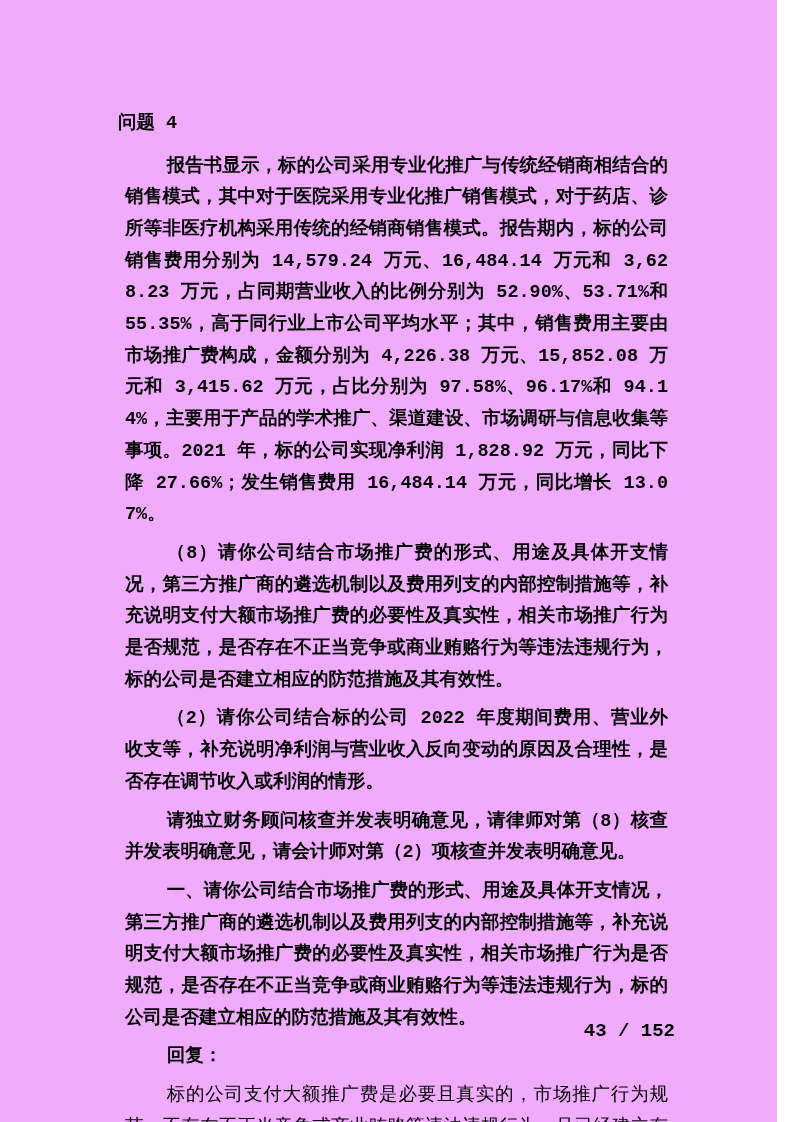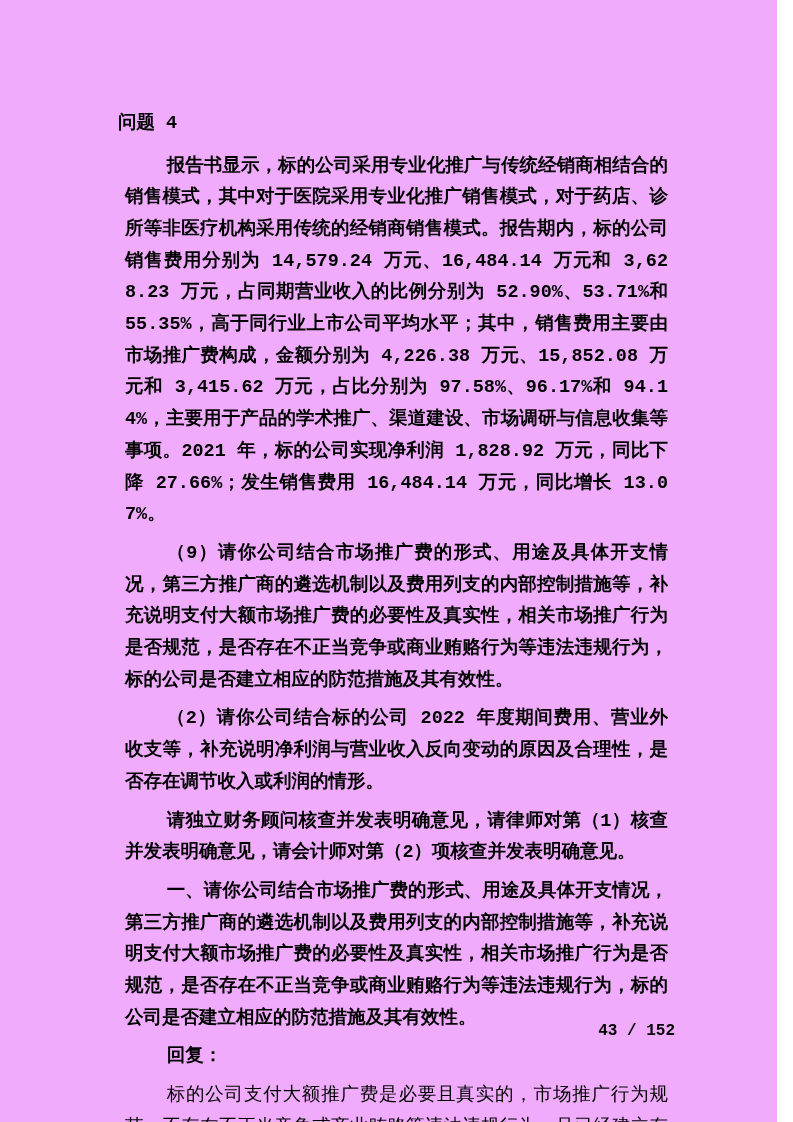--- a/index.html
+++ b/index.html
@@ -45,35 +45,35 @@
   }
   .para.normal {
     font-weight: 400;
   }
   .footer {
     position: absolute;
     left: 118px;
     top: 1021px;
     width: 557px;
     text-align: right;
-    font-size: 16px;
+    font-size: 19px;
     font-weight: 700;
     line-height: 20px;
   }
 </style>
 </head>
 <body>
 
 <div class="page">
   <div class="content">
     <h1 class="title">问题 4</h1>
     <p class="para bold">报告书显示，标的公司采用专业化推广与传统经销商相结合的销售模式，其中对于医院采用专业化推广销售模式，对于药店、诊所等非医疗机构采用传统的经销商销售模式。报告期内，标的公司销售费用分别为 14,579.24 万元、16,484.14 万元和 3,628.23 万元，占同期营业收入的比例分别为 52.90%、53.71%和 55.35%，高于同行业上市公司平均水平；其中，销售费用主要由市场推广费构成，金额分别为 4,226.38 万元、15,852.08 万元和 3,415.62 万元，占比分别为 97.58%、96.17%和 94.14%，主要用于产品的学术推广、渠道建设、市场调研与信息收集等事项。2021 年，标的公司实现净利润 1,828.92 万元，同比下降 27.66%；发生销售费用 16,484.14 万元，同比增长 13.07%。</p>
-    <p class="para bold">（9）请你公司结合市场推广费的形式、用途及具体开支情况，第三方推广商的遴选机制以及费用列支的内部控制措施等，补充说明支付大额市场推广费的必要性及真实性，相关市场推广行为是否规范，是否存在不正当竞争或商业贿赂行为等违法违规行为，标的公司是否建立相应的防范措施及其有效性。</p>
+    <p class="para bold">（8）请你公司结合市场推广费的形式、用途及具体开支情况，第三方推广商的遴选机制以及费用列支的内部控制措施等，补充说明支付大额市场推广费的必要性及真实性，相关市场推广行为是否规范，是否存在不正当竞争或商业贿赂行为等违法违规行为，标的公司是否建立相应的防范措施及其有效性。</p>
     <p class="para bold">（2）请你公司结合标的公司 2022 年度期间费用、营业外收支等，补充说明净利润与营业收入反向变动的原因及合理性，是否存在调节收入或利润的情形。</p>
-    <p class="para bold">请独立财务顾问核查并发表明确意见，请律师对第（1）核查并发表明确意见，请会计师对第（2）项核查并发表明确意见。</p>
+    <p class="para bold">请独立财务顾问核查并发表明确意见，请律师对第（8）核查并发表明确意见，请会计师对第（2）项核查并发表明确意见。</p>
     <p class="para bold">一、请你公司结合市场推广费的形式、用途及具体开支情况，第三方推广商的遴选机制以及费用列支的内部控制措施等，补充说明支付大额市场推广费的必要性及真实性，相关市场推广行为是否规范，是否存在不正当竞争或商业贿赂行为等违法违规行为，标的公司是否建立相应的防范措施及其有效性。</p>
     <p class="para bold">回复：</p>
     <p class="para normal">标的公司支付大额推广费是必要且真实的，市场推广行为规范，不存在不正当竞争或商业贿赂等违法违规行为，且已经建立有效的防范措施。</p>
   </div>
   <div class="footer">
     <span>43 / 152</span>
   </div>
 </div>
 
 </body></html>

